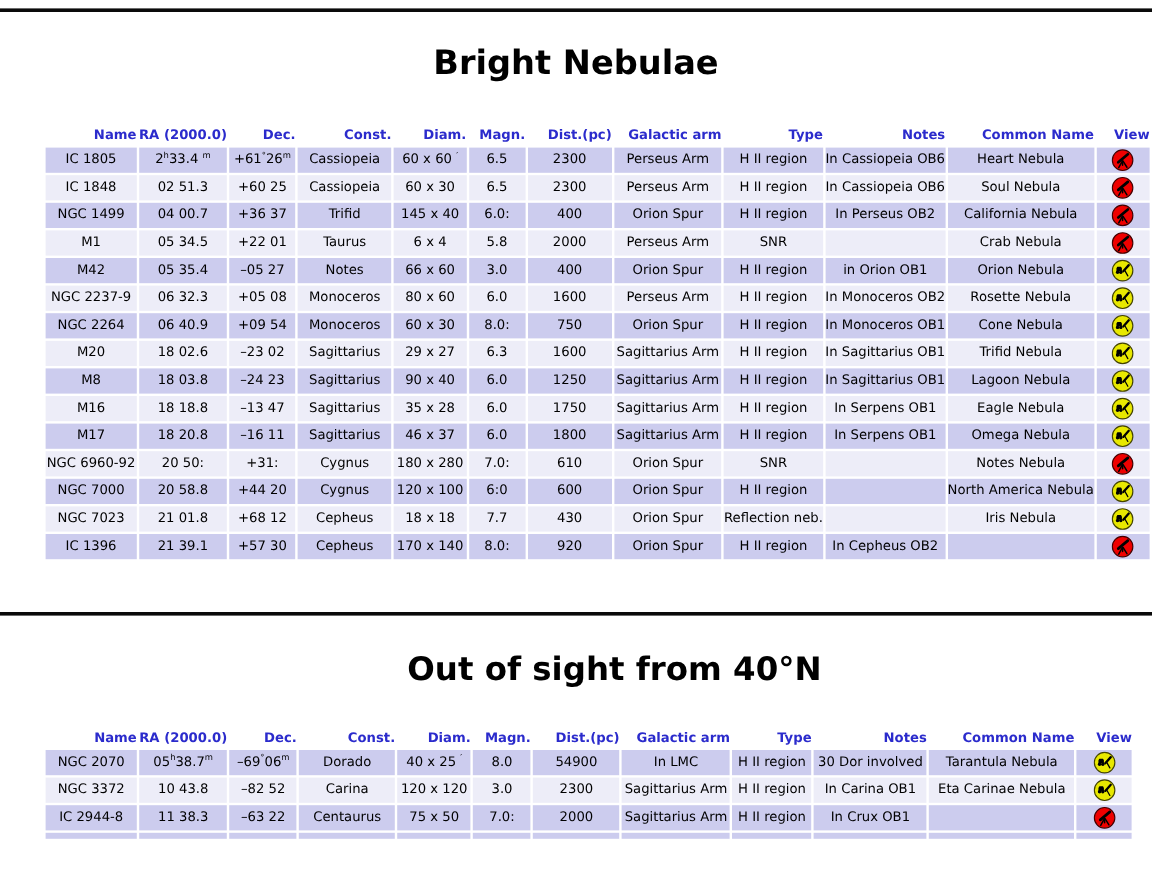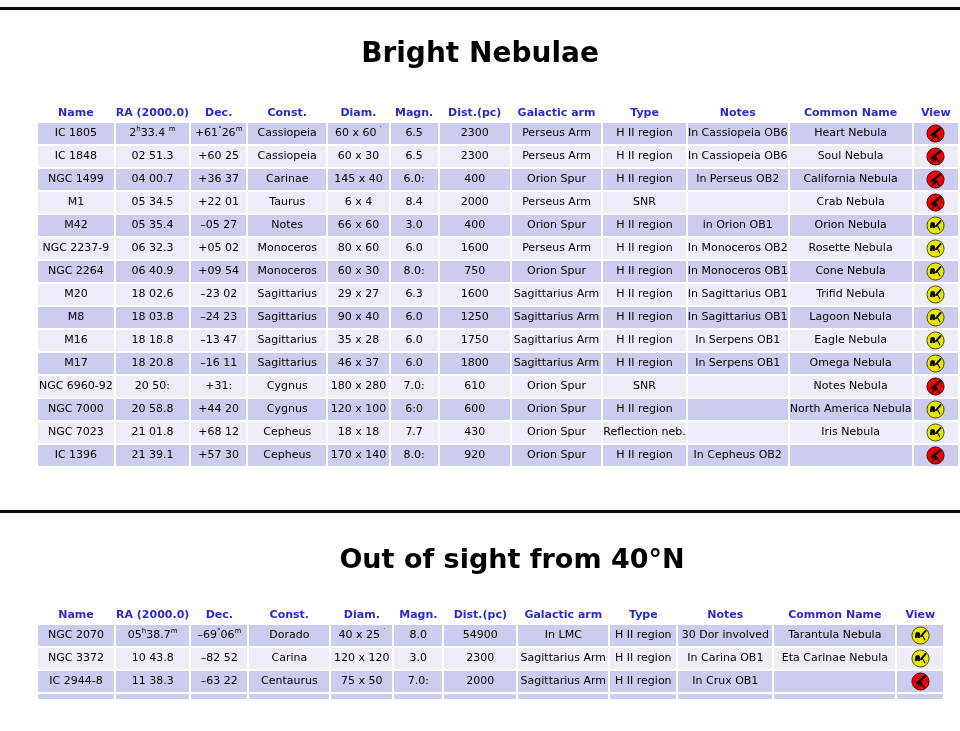--- a/index.html
+++ b/index.html
@@ -6,21 +6,21 @@
     font-family:"DejaVu Sans","Liberation Sans",sans-serif;overflow:hidden;position:relative;}
   .hline{position:absolute;left:0;width:960px;height:3px;background:#0a0a0a;}
   #top-line{top:7px;}
   #divider-line{top:510px;}
   .big-title{position:absolute;left:0;width:960px;text-align:center;font-weight:bold;color:#000;}
   #title-1{top:36px;font-size:28px;}
   #title-2{top:543px;font-size:27px;padding-left:32px;}
   table{position:absolute;border-collapse:separate;border-spacing:2px 2px;table-layout:fixed;}
   #table-1{top:102px;left:36px;}
   #table-2{top:604px;left:36px;}
-  th{color:#2b2bcc;font-size:11px;font-weight:bold;text-align:center;padding:1px 0 2px 0;
+  th{color:#2b2bcc;font-size:11px;font-weight:bold;text-align:right;padding:1px 0 2px 0;
      white-space:nowrap;background:#ffffff;height:14px;margin-top:10px;}
   td{font-size:11px;color:#000;text-align:center;vertical-align:middle;height:21px;
      padding:0;white-space:nowrap;overflow:hidden;line-height:1.1;}
   tr.dark td{background:#ccccee;}
   tr.light td{background:#ededf8;}
   tr.sliver td{height:5px;background:#ccccee;line-height:0;font-size:2px;}
   sup{font-size:7px;line-height:0;}
   .view-wrap{display:inline-block;width:19px;height:19px;vertical-align:middle;cursor:pointer;}
   .view-wrap svg{display:block;}
 </style>
@@ -104,21 +104,21 @@
                 <line x1="9.8" y1="10.8" x2="6.6" y2="16.6"></line>
                 <line x1="10.4" y1="10.8" x2="13.8" y2="16.2"></line>
                 <line x1="10" y1="10.8" x2="10" y2="14.4"></line>
               </g>
             </svg></span></td>
       </tr>
       <tr class="dark">
         <td>NGC 1499</td>
         <td>04 00.7</td>
         <td>+36 37</td>
-        <td>Carinae</td>
+        <td>Trifid</td>
         <td>145 x 40</td>
         <td>6.0:</td>
         <td>400</td>
         <td>Orion Spur</td>
         <td>H II region</td>
         <td>In Perseus OB2</td>
         <td>California Nebula</td>
         <td><span class="view-wrap"><svg width="19" height="19" viewBox="0 0 20 20">
               <circle cx="10" cy="10" r="9" fill="#ee0000" stroke="#440000" stroke-width="1"></circle>
               <line x1="6.2" y1="11.8" x2="14.6" y2="4.8" stroke="#000" stroke-width="2.4" stroke-linecap="round"></line>
@@ -128,21 +128,21 @@
                 <line x1="10" y1="10.8" x2="10" y2="14.4"></line>
               </g>
             </svg></span></td>
       </tr>
       <tr class="light">
         <td>M1</td>
         <td>05 34.5</td>
         <td>+22 01</td>
         <td>Taurus</td>
         <td>6 x 4</td>
-        <td>8.4</td>
+        <td>5.8</td>
         <td>2000</td>
         <td>Perseus Arm</td>
         <td>SNR</td>
         <td></td>
         <td>Crab Nebula</td>
         <td><span class="view-wrap"><svg width="19" height="19" viewBox="0 0 20 20">
               <circle cx="10" cy="10" r="9" fill="#ee0000" stroke="#440000" stroke-width="1"></circle>
               <line x1="6.2" y1="11.8" x2="14.6" y2="4.8" stroke="#000" stroke-width="2.4" stroke-linecap="round"></line>
               <g stroke="#000" stroke-width="1.3" stroke-linecap="round">
                 <line x1="9.8" y1="10.8" x2="6.6" y2="16.6"></line>
@@ -168,21 +168,21 @@
               <line x1="10.6" y1="10.6" x2="15.4" y2="5.2" stroke="#000" stroke-width="2" stroke-linecap="round"></line>
               <line x1="12" y1="10" x2="14.6" y2="14.6" stroke="#000" stroke-width="1.1" stroke-linecap="round"></line>
               <path d="M4.6 8 L5.4 6.6 H8.6 L9.4 8 V12.4 H7.8 V10.6 H6.2 V12.4 H4.6 Z" fill="#000"></path>
               <circle cx="5.6" cy="11.4" r="1.5" fill="#000"></circle>
               <circle cx="8.4" cy="11.4" r="1.5" fill="#000"></circle>
             </svg></span></td>
       </tr>
       <tr class="light">
         <td>NGC 2237-9</td>
         <td>06 32.3</td>
-        <td>+05 02</td>
+        <td>+05 08</td>
         <td>Monoceros</td>
         <td>80 x 60</td>
         <td>6.0</td>
         <td>1600</td>
         <td>Perseus Arm</td>
         <td>H II region</td>
         <td>In Monoceros OB2</td>
         <td>Rosette Nebula</td>
         <td><span class="view-wrap"><svg width="19" height="19" viewBox="0 0 20 20">
               <circle cx="10" cy="10" r="9" fill="#e8e800" stroke="#444400" stroke-width="1"></circle>

